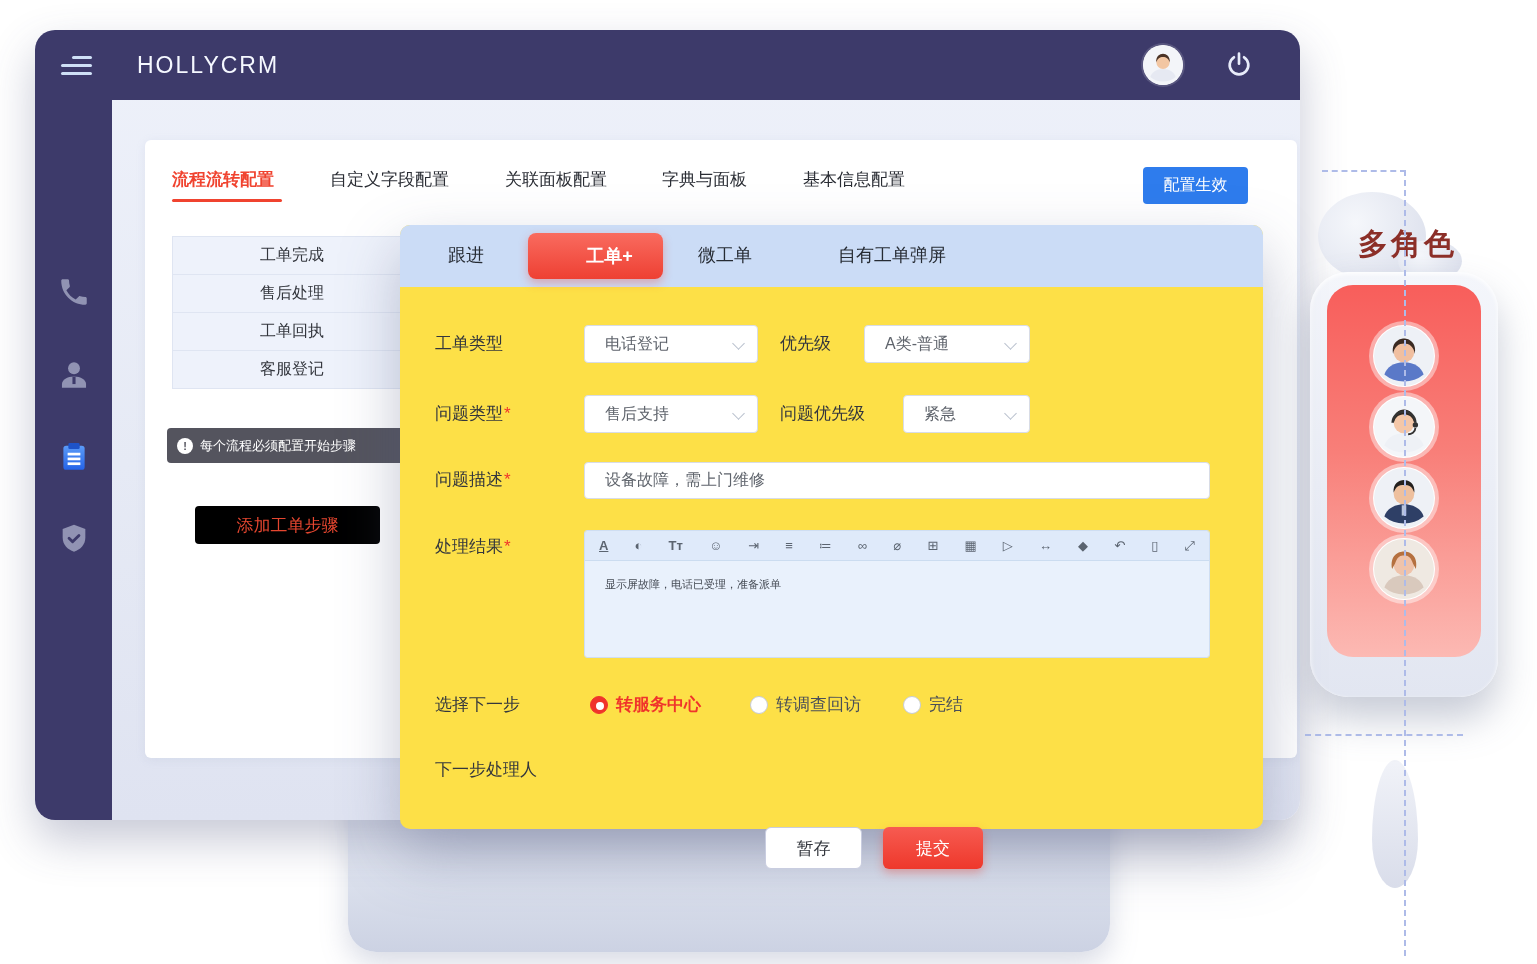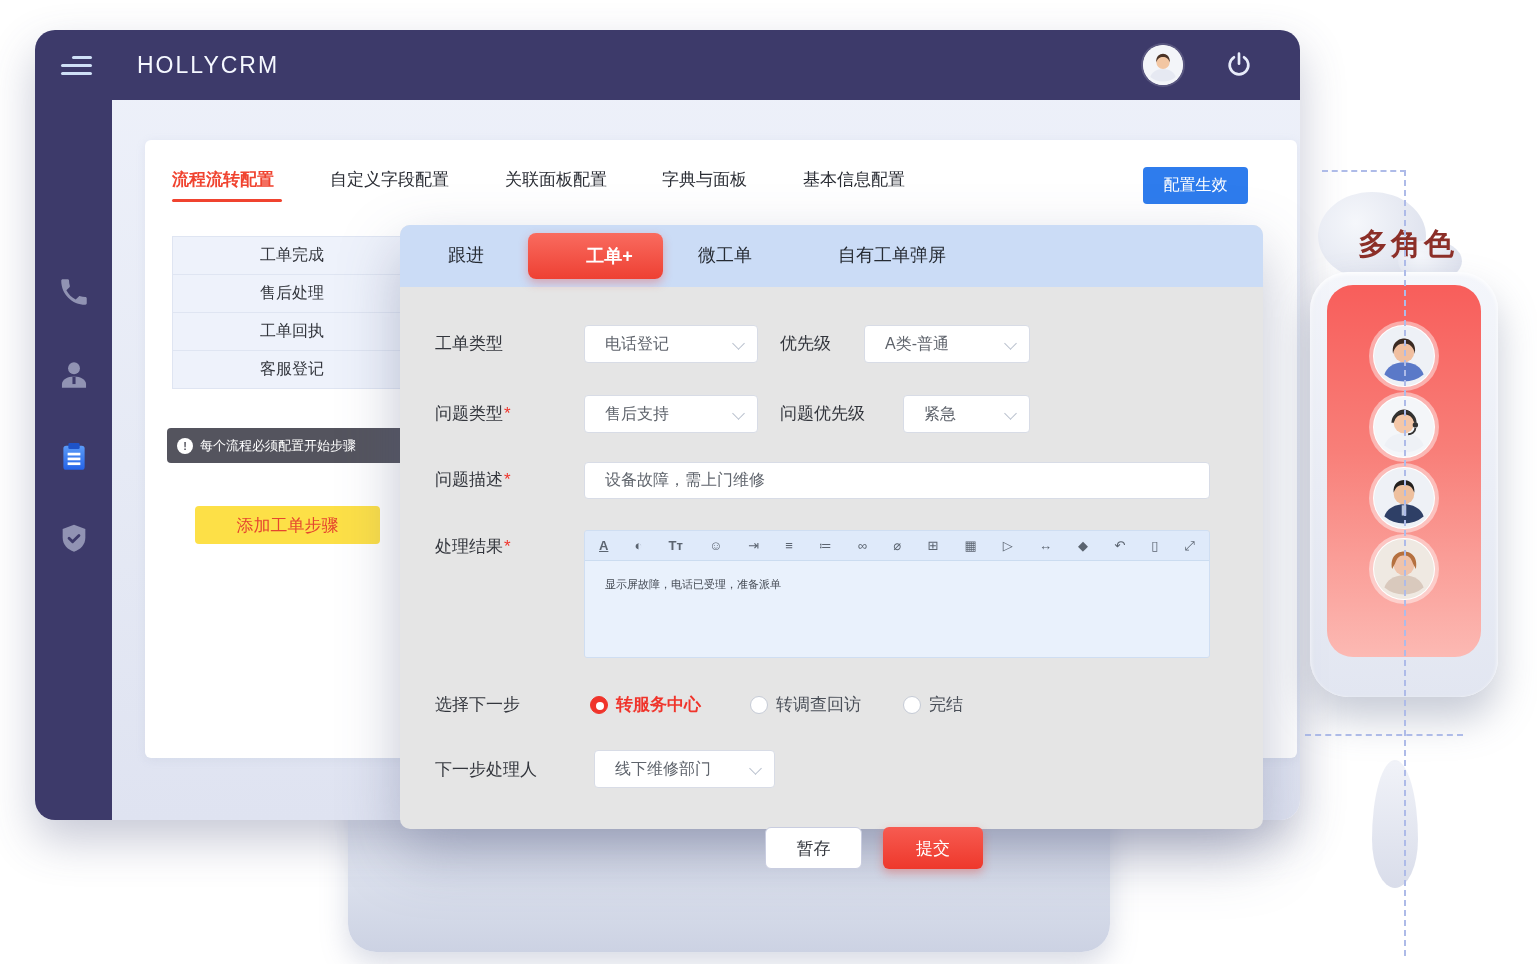--- a/index.html
+++ b/index.html
@@ -43,25 +43,25 @@
   .wf-row { height:39px; background:#eef2fb; border:1px solid #dfe5f2; margin-top:-1px;
     display:flex; align-items:center; justify-content:center; font-size:16px; color:#33363d; cursor:pointer; }
   .wf-row:first-child { margin-top:0; }
 
   .tip { position:absolute; left:22px; top:288px; width:238px; height:35px; background:#54545e; border-radius:4px;
     display:flex; align-items:center; padding:0 10px; gap:7px; }
   .tip-ico { width:16px; height:16px; border-radius:50%; background:#fff; color:#54545e; font-size:11px; font-weight:bold;
     display:flex; align-items:center; justify-content:center; flex:0 0 auto; }
   .tip-text { color:#fff; font-size:13px; white-space:nowrap; }
 
-  .add-step { position:absolute; left:50px; top:366px; width:185px; height:38px; background:#fde047; color:#e5462f;
+  .add-step { position:absolute; left:50px; top:366px; width:185px; height:38px; background:#000000; color:#e5462f;
     font-size:17px; border:none; border-radius:4px; display:flex; align-items:center; justify-content:center; cursor:pointer; }
 
   
-  .modal { position:absolute; left:400px; top:225px; width:863px; height:604px; background:#e5e5e5; border-radius:10px;
+  .modal { position:absolute; left:400px; top:225px; width:863px; height:604px; background:#fde047; border-radius:10px;
     box-shadow:0 25px 60px rgba(80,90,130,.35); z-index:10; }
   .m-tabbar { position:absolute; left:0; top:0; right:0; height:62px; background:#cbdcf6; border-radius:10px 10px 0 0; }
   .m-tab { position:absolute; top:18px; font-size:18px; color:#262b33; cursor:pointer; white-space:nowrap; }
   .m-tab-pill { position:absolute; left:128px; top:8px; width:135px; height:46px; border-radius:8px;
     background:linear-gradient(180deg,#f96b5f,#ee4033); color:#fff; font-size:18px; font-weight:bold;
     display:flex; align-items:center; justify-content:center; box-shadow:0 4px 10px rgba(238,64,51,.35); cursor:pointer;padding-left:28px; }
 
   .f-label { position:absolute; font-size:17px; color:#33363d; white-space:nowrap; }
   .req { color:#f0342b; margin-left:1px; }
   .select { position:absolute; height:38px; background:#fff; border:1px solid #d8dce6; border-radius:4px;
@@ -279,24 +279,20 @@
     <div class="radio" style="left:350px; top:468px;">
       <span class="rdot"></span>
         <span class="rlabel">转调查回访</span>
     </div>
     <div class="radio" style="left:503px; top:468px;">
       <span class="rdot"></span>
         <span class="rlabel">完结</span>
     </div>
 
     <div class="f-label" style="left:35px; top:533px;"><span>下一步处理人</span></div>
-    <div class="select" style="left:194px; top:525px; width:181px;">
-      <span>线下维修部门</span>
-        <i class="chev"></i>
-    </div>
 
     <button class="btn-draft">暂存</button>
     <button class="btn-submit">提交</button>
   </div>
 
   <div class="cloud c1"></div>
   <div class="cloud c2"></div>
   <div class="annotation">多角色</div>
 
   <div class="phone">

